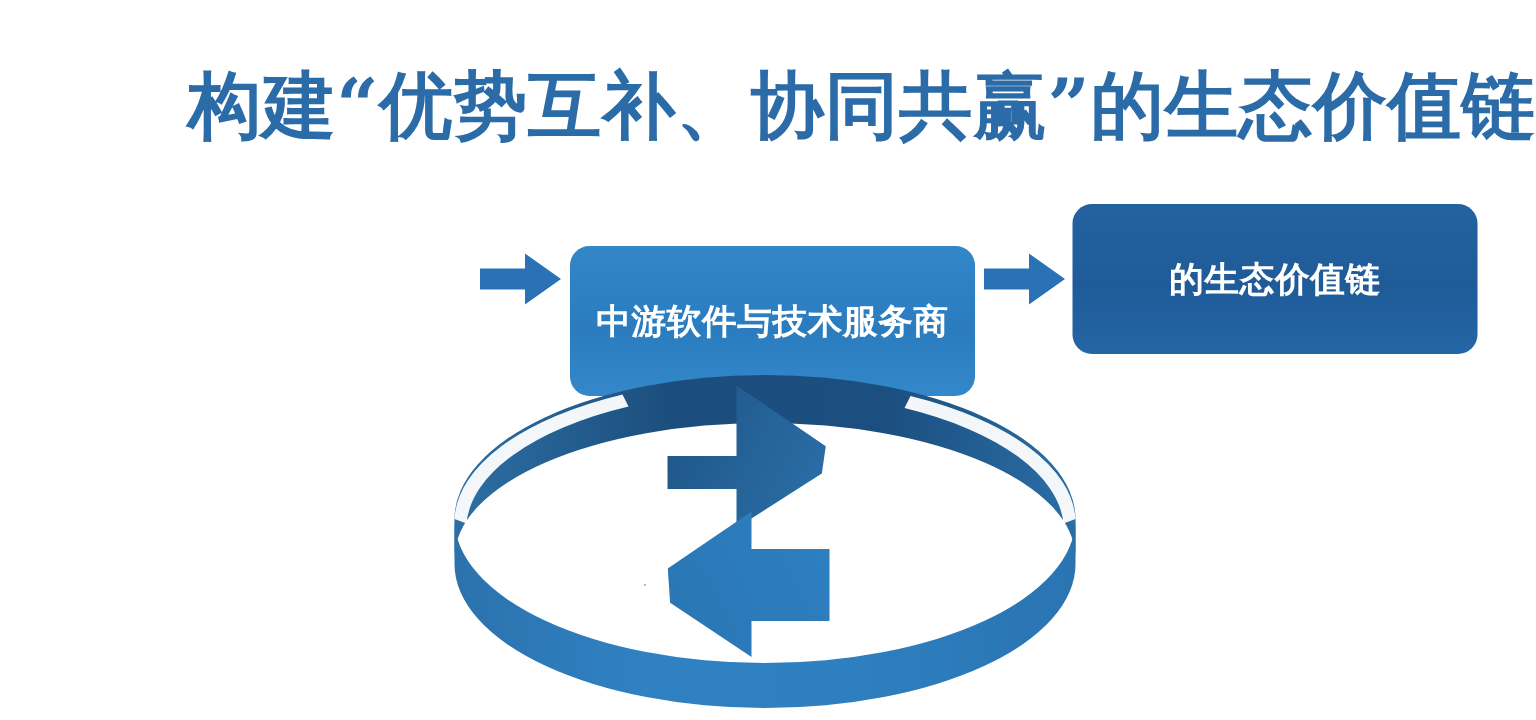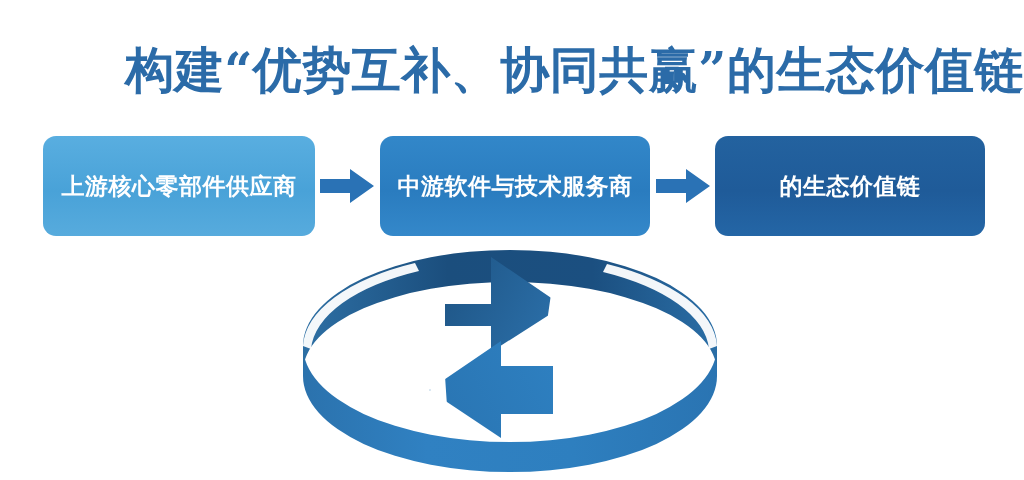--- a/index.html
+++ b/index.html
@@ -75,20 +75,21 @@
 
   #box-upstream {
     left: 43px;
     width: 272px;
     background: linear-gradient(180deg, #59aee0 0%, #49a2d8 55%, #57abdd 100%);
   }
   #box-midstream {
     left: 380px;
     width: 270px;
     background: linear-gradient(180deg, #3287c9 0%, #2a7cbf 55%, #3488ca 100%);
+    margin-top: 28px;
   }
   #box-downstream {
     left: 715px;
     width: 270px;
     background: linear-gradient(180deg, #23629f 0%, #1f5b99 55%, #2466a6 100%);
   }
 
   
   .connector-arrow {
     position: absolute;
@@ -112,23 +113,20 @@
 <body>
 
 <div id="slide">
 
   <div id="title-area">
     <h1 id="page-title">构建“优势互补、协同共赢”的生态价值链</h1>
   </div>
 
   <div id="chain-row">
 
-    <div class="chain-box" id="box-upstream">
-      <span class="box-label">上游核心零部件供应商</span>
-    </div>
 
     <div class="connector-arrow" id="connector-1">
       <svg width="54" height="36" viewBox="0 0 54 36" aria-hidden="true">
         <polygon points="0,11 30,11 30,1 54,18 30,35 30,25 0,25" fill="#2a72b5"></polygon>
       </svg>
     </div>
 
     <div class="chain-box" id="box-midstream">
       <span class="box-label">中游软件与技术服务商</span>
     </div>

